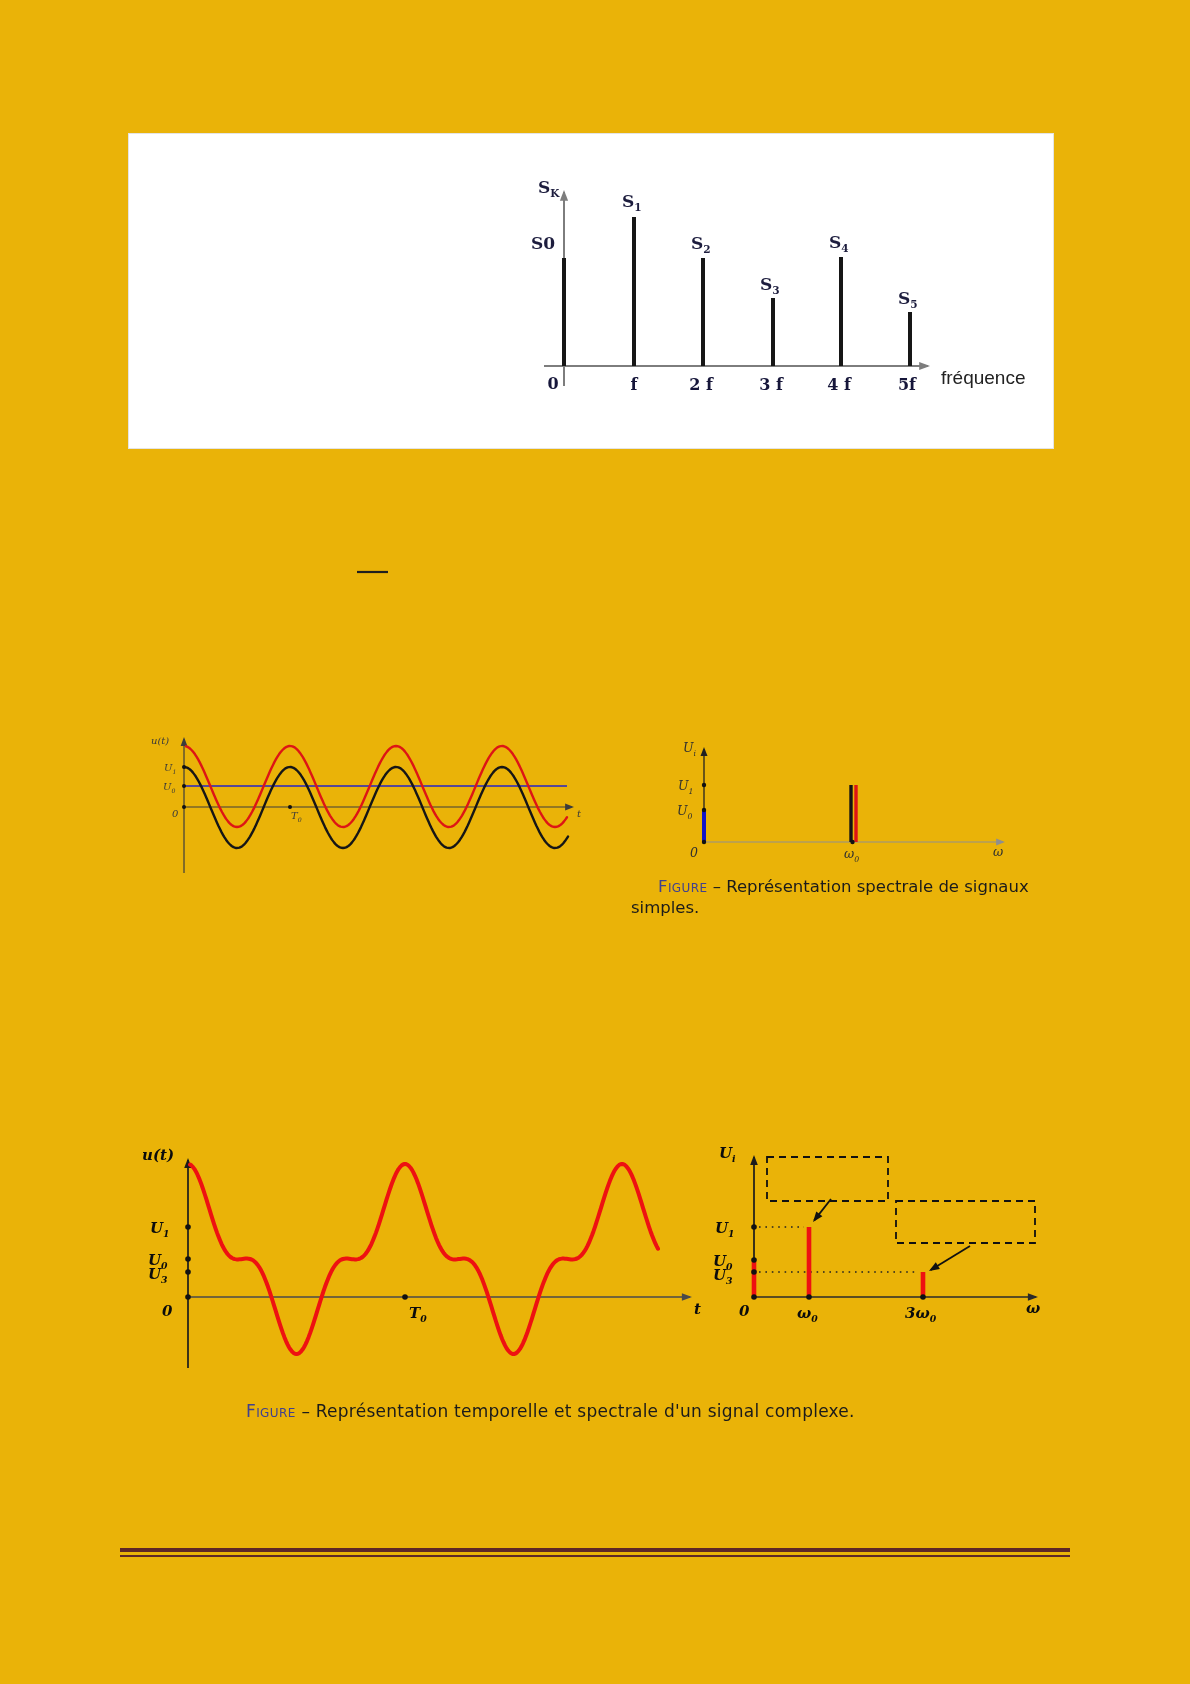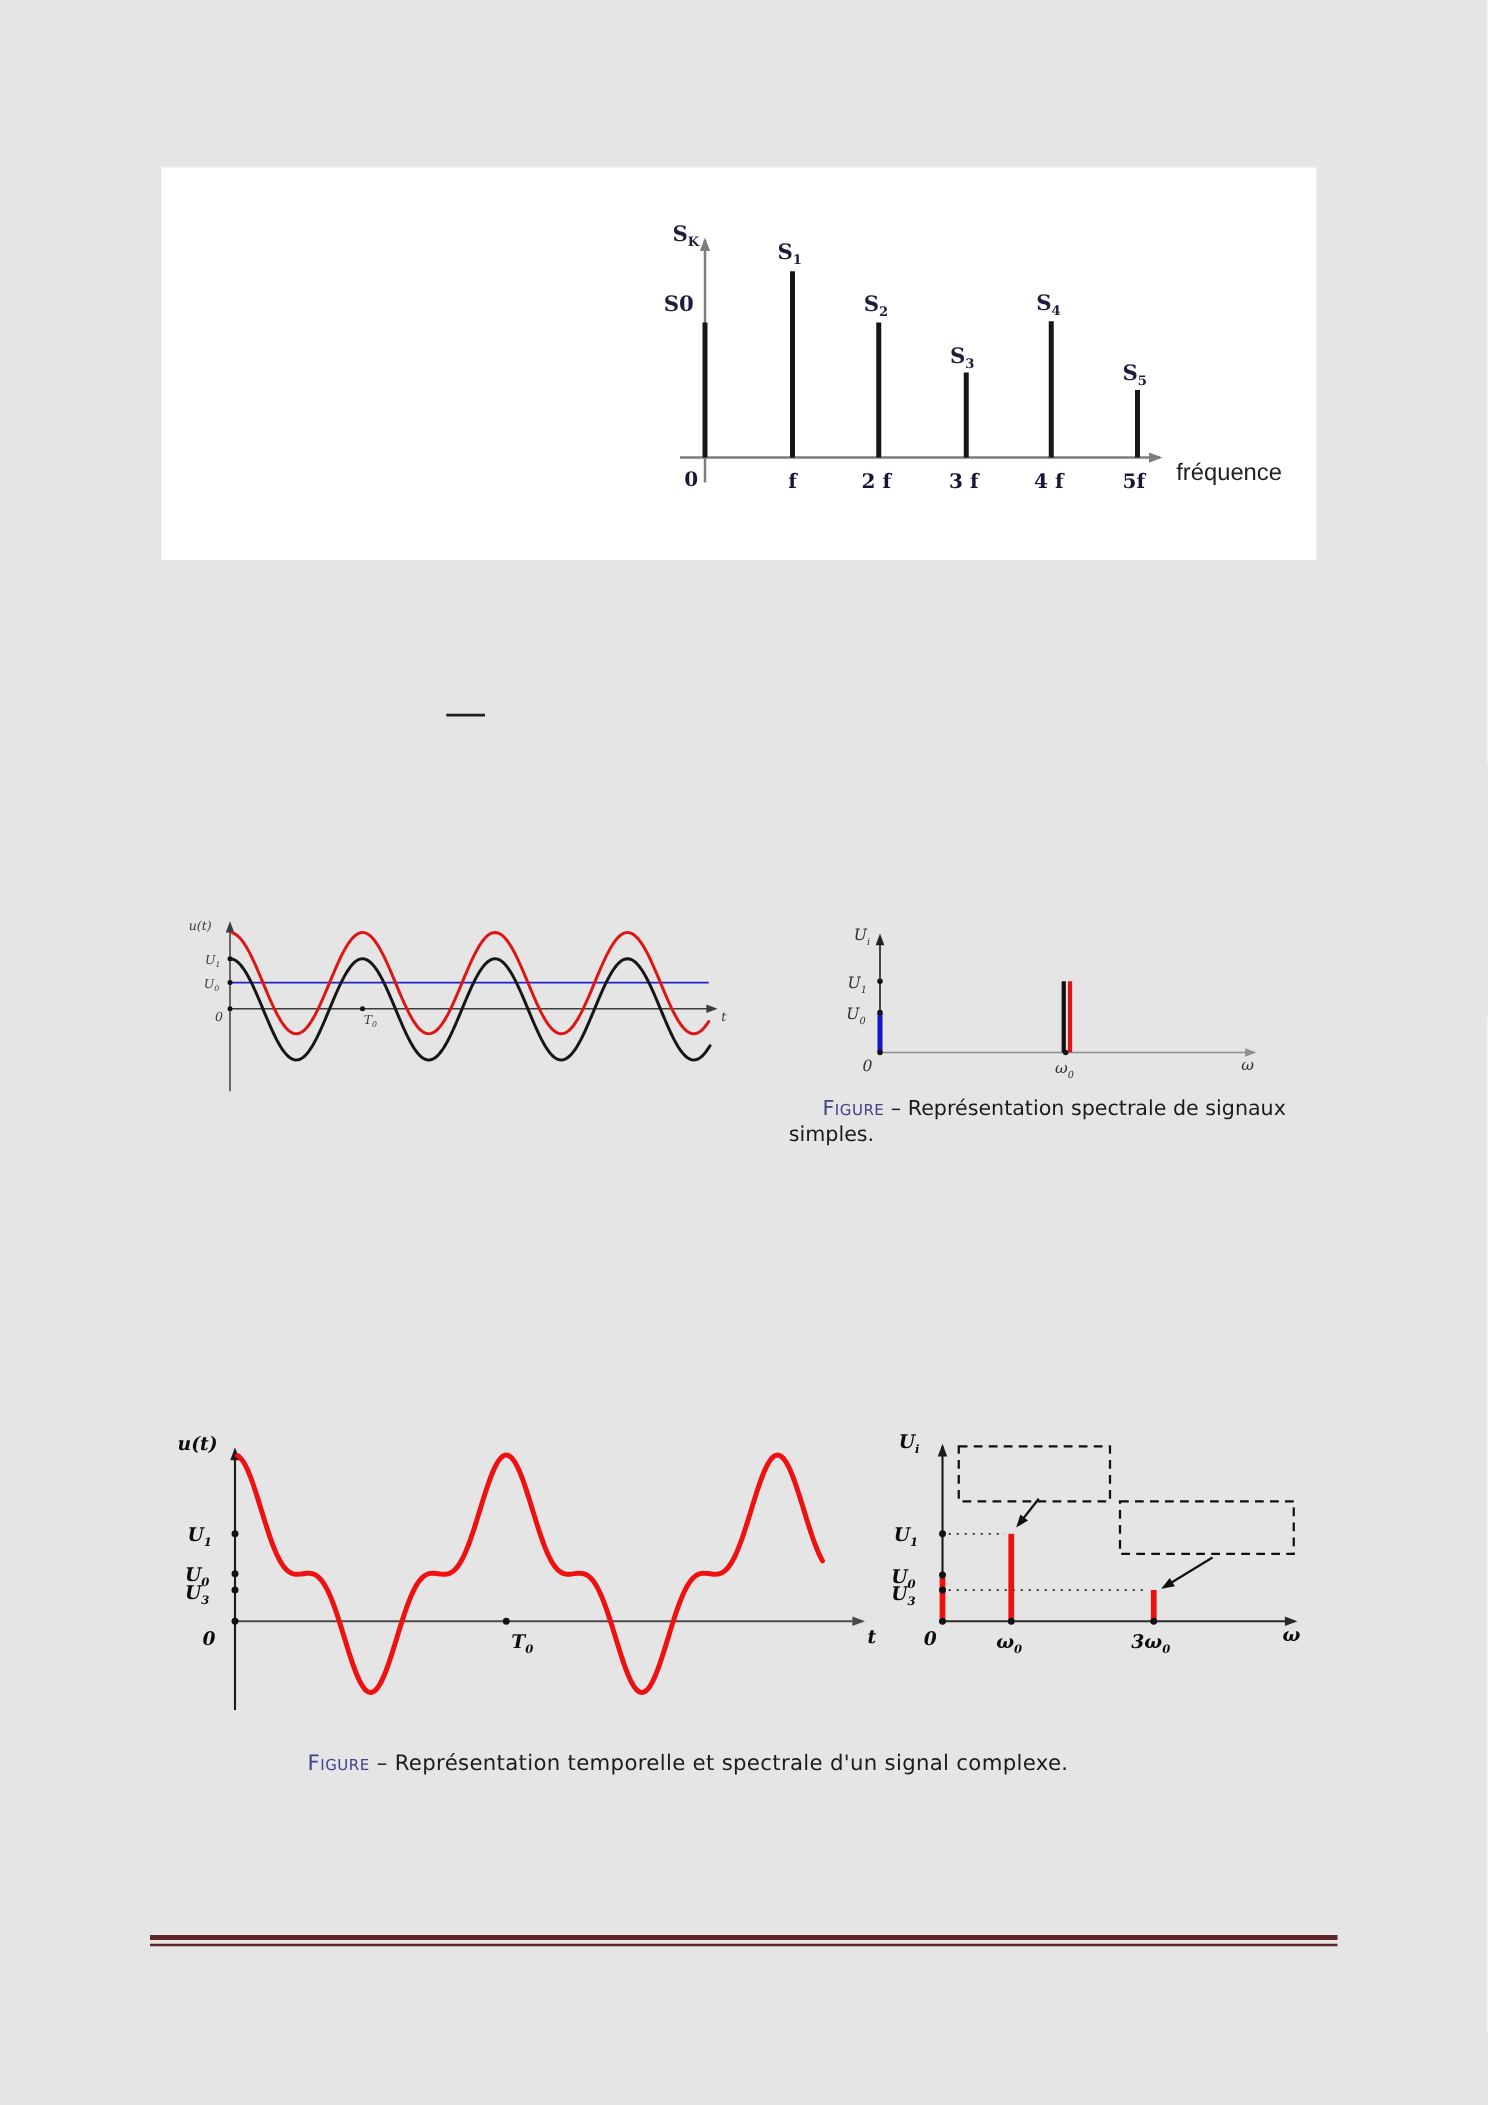--- a/index.html
+++ b/index.html
@@ -1,16 +1,16 @@
 <!DOCTYPE html>
 <html><head>
 <meta charset="utf-8">
 <style>
   html,body{margin:0;padding:0;background:#fff;}
-  .page{position:relative;width:1190px;height:1684px;background:#e5e5e5;overflow:hidden;
+  .page{position:relative;width:1190px;height:1684px;background:#eab308;overflow:hidden;
         font-family:"DejaVu Sans","Liberation Sans",sans-serif;text-decoration:underline;}
   .imgbox{position:absolute;border:1px solid #e4e4e4;background:#fff;}
   #fig-svg{position:absolute;left:0;top:0;}
   .caption{position:absolute;font-size:16.5px;color:#1b1b1b;line-height:1.28;}
   .caption .figword{font-variant:small-caps;letter-spacing:.4px;color:#41418e;}
   .cap-nowrap{white-space:nowrap;}
   .cap-wrap{width:404px;text-indent:27px;}
   .cap-big{font-size:17px;letter-spacing:.25px;font-weight:500;}
   .rule-thick{position:absolute;background:#5e2727;height:4px;}
   .rule-thin{position:absolute;background:#5e2727;height:2px;}

